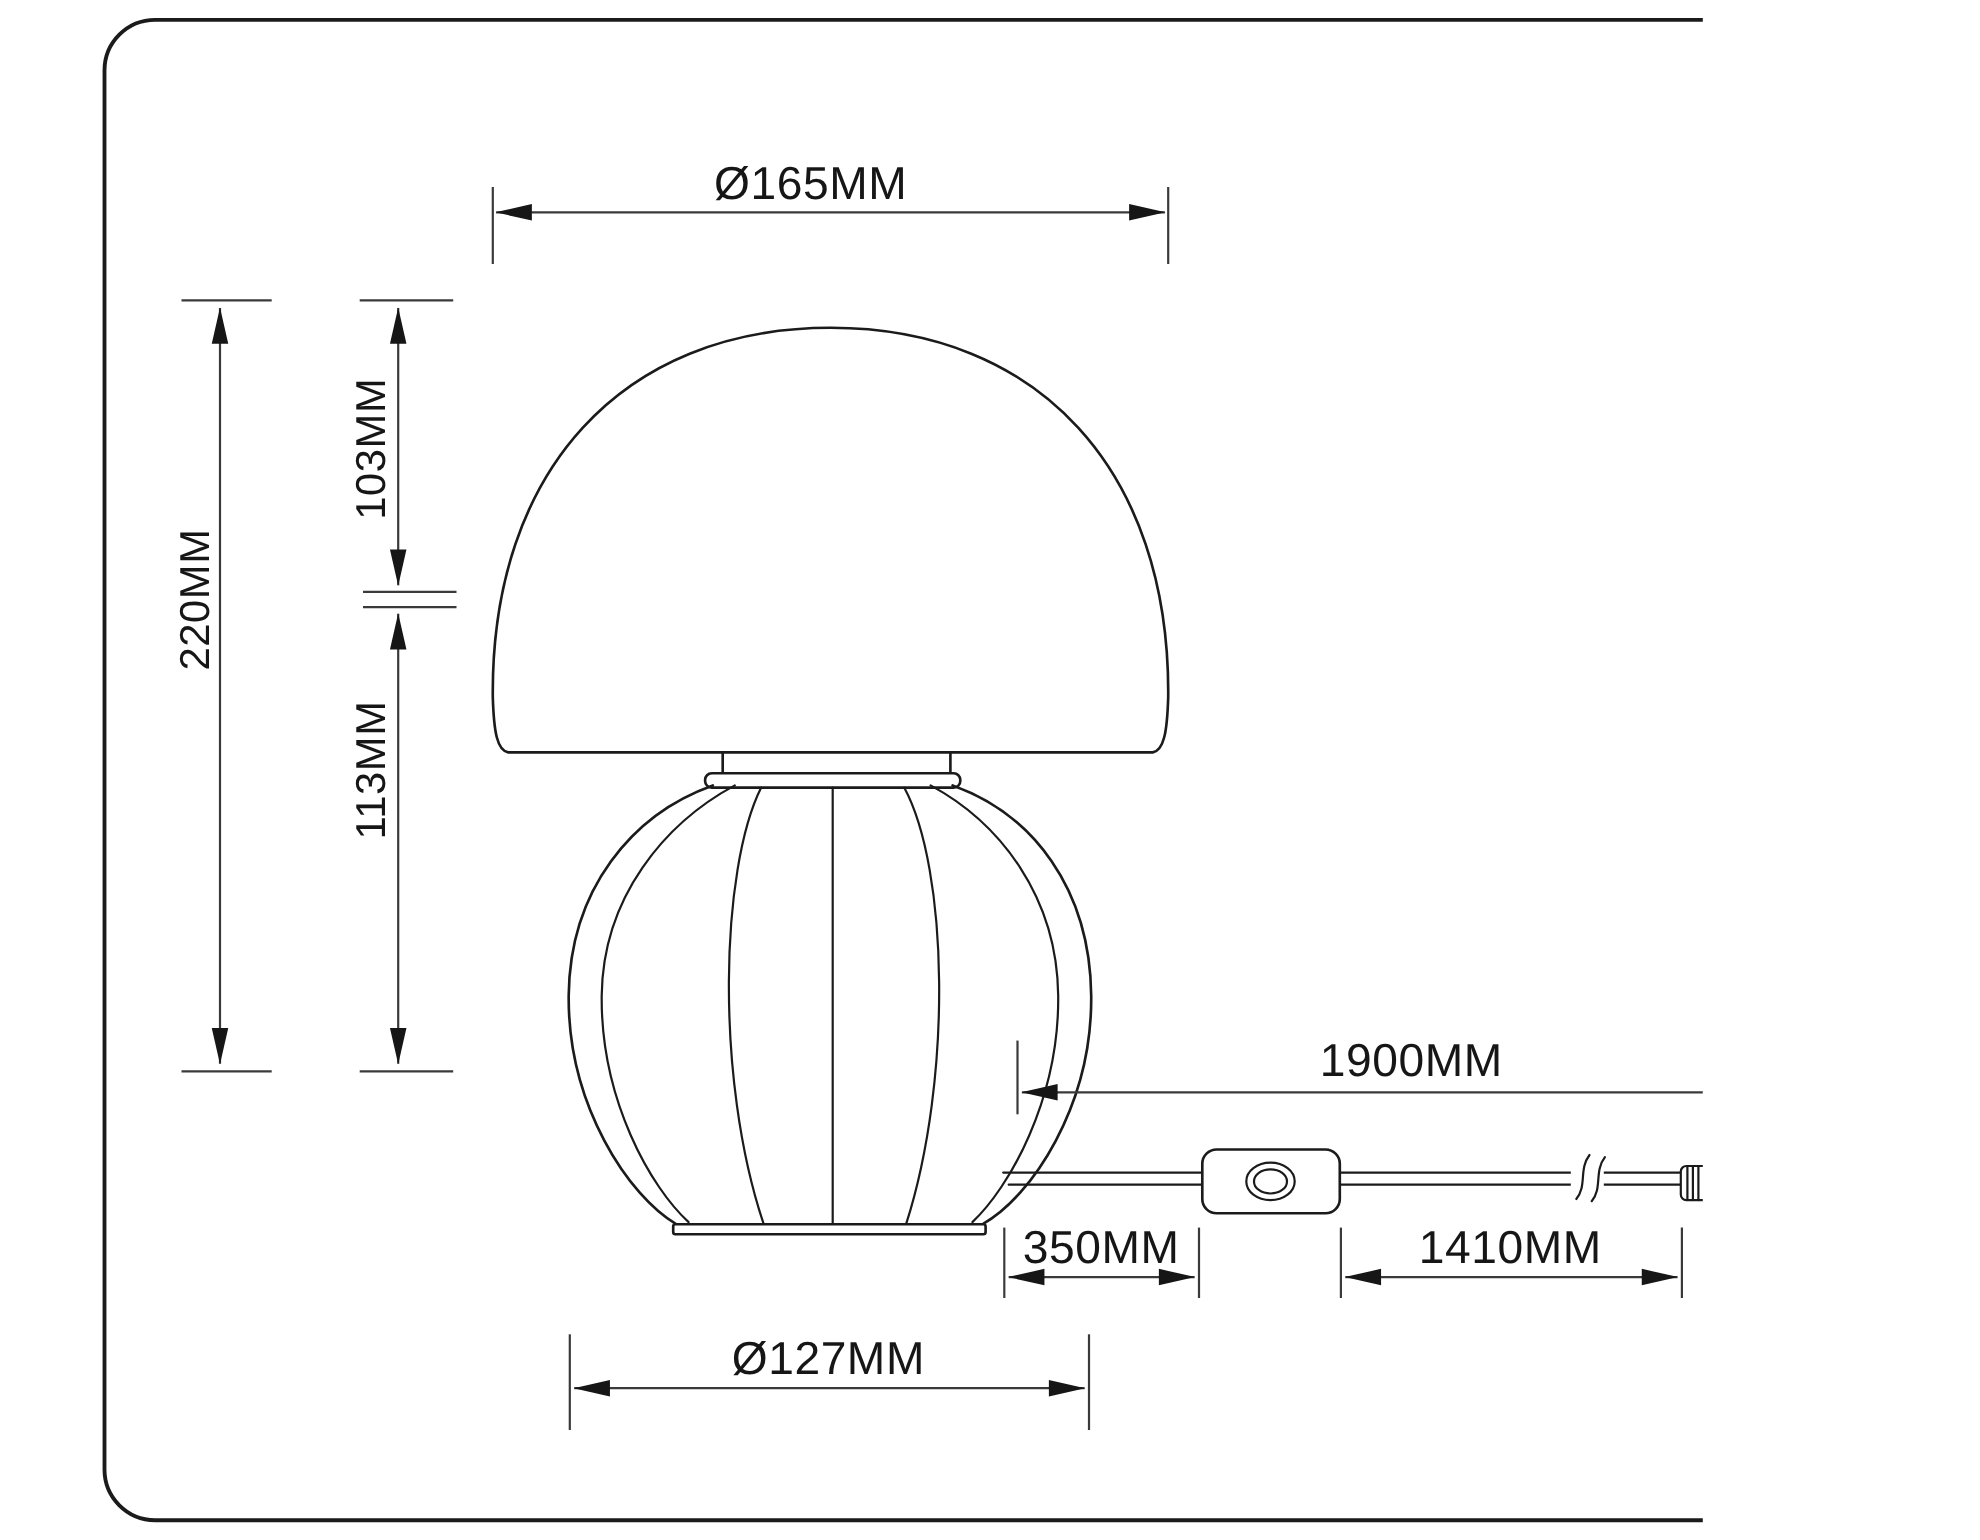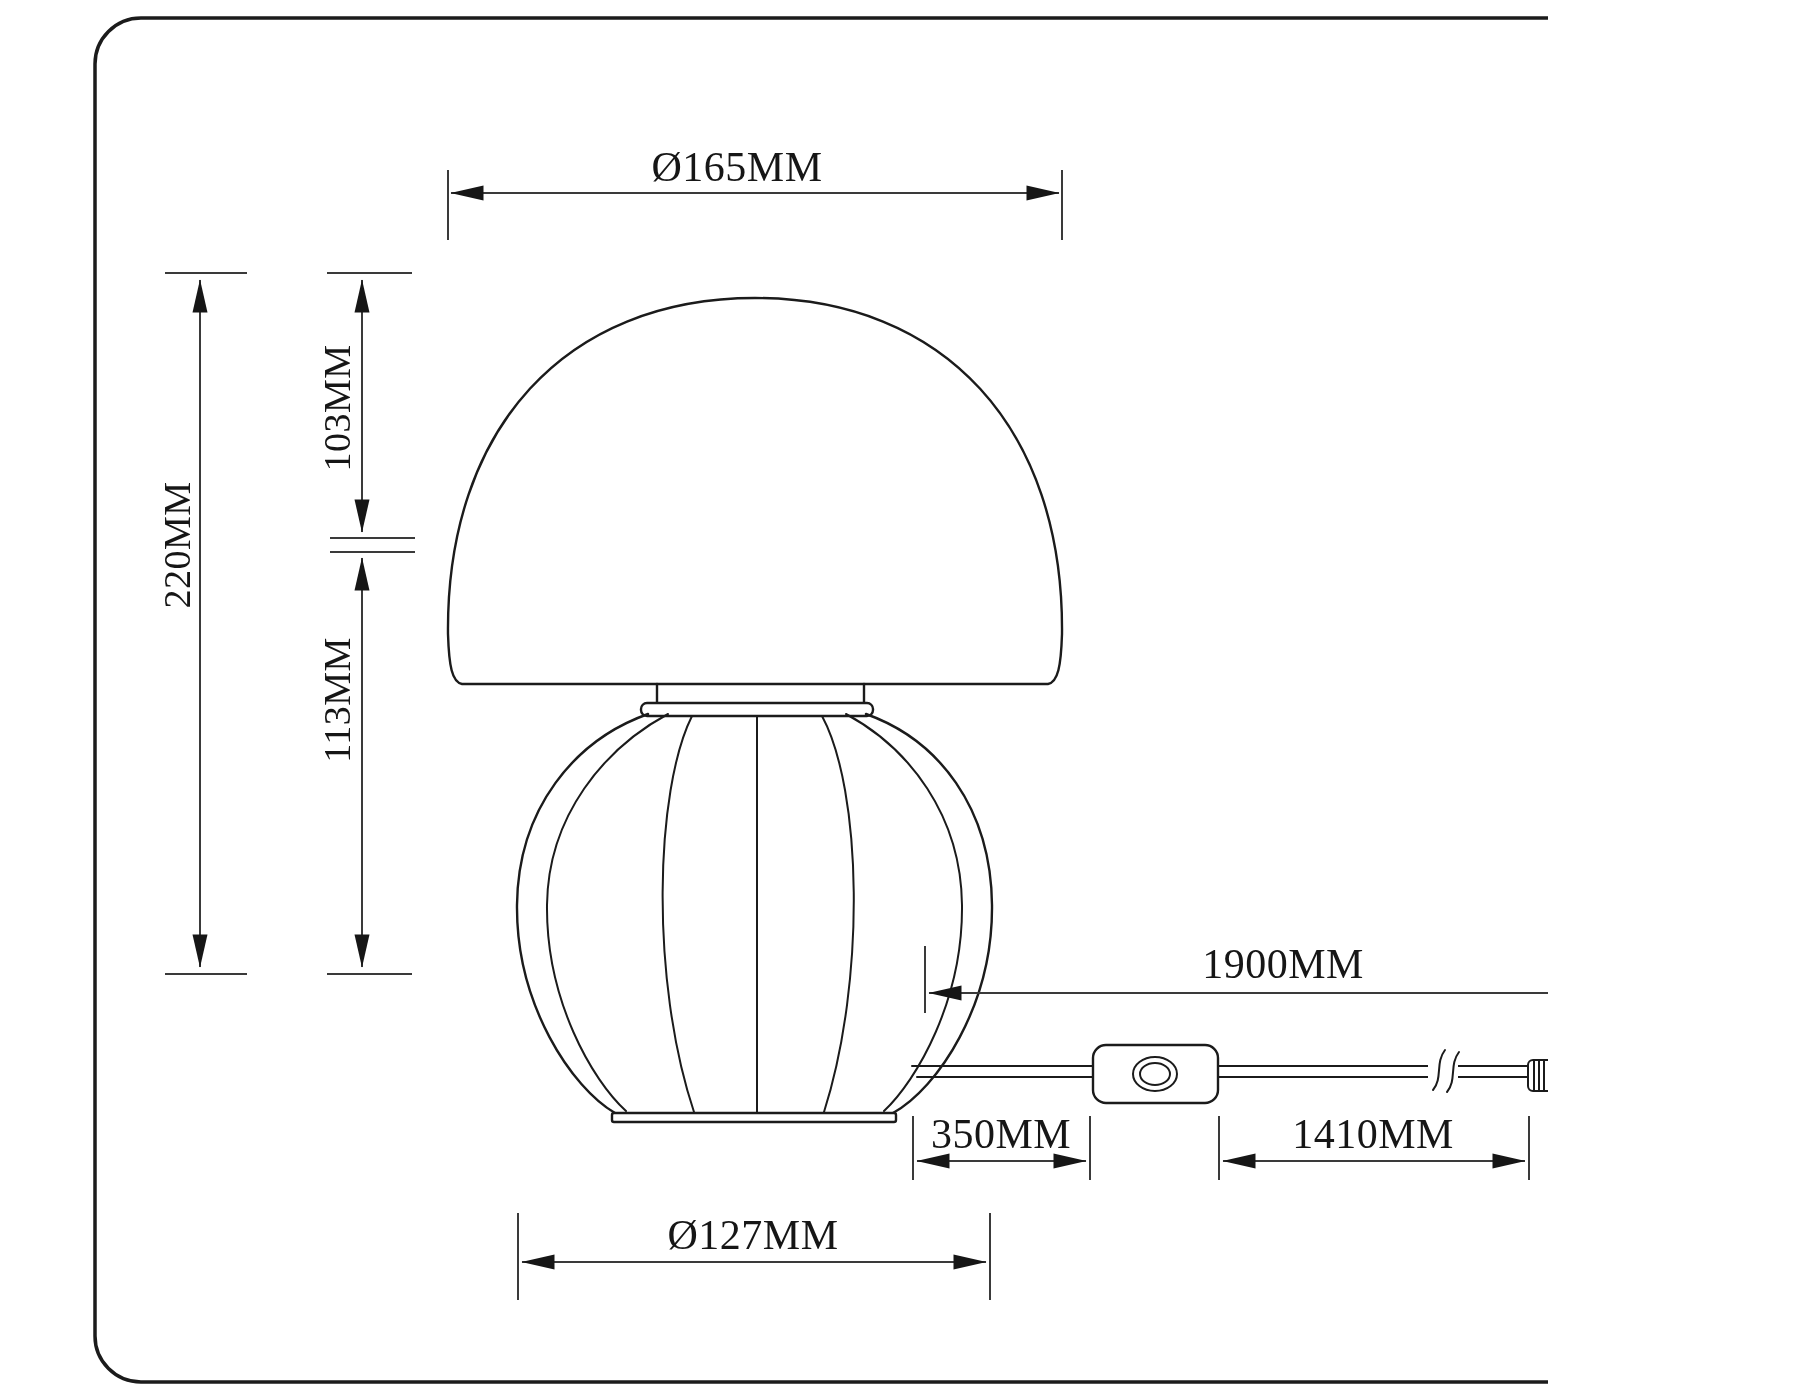--- a/index.html
+++ b/index.html
@@ -1,17 +1,17 @@
 <!DOCTYPE html>
 <html><head>
 <meta charset="utf-8">
 <style>
   html,body{margin:0;padding:0;background:#ffffff;}
   .stage{position:relative;width:1548px;height:1400px;background:#ffffff;overflow:hidden;
-         font-family:Liberation Serif, serif;}
+         font-family:Liberation Sans, sans-serif;}
   svg{display:block}
   .outline{fill:none;stroke:#1b1b1b;stroke-width:2.4;stroke-linecap:round;stroke-linejoin:round;}
   .thin{fill:none;stroke:#1b1b1b;stroke-width:2;stroke-linecap:round;}
   .dimline{fill:none;stroke:#3a3a3a;stroke-width:2;}
   .extline{fill:none;stroke:#3a3a3a;stroke-width:2;}
   .dimtext{fill:#161616;font-size:42px;letter-spacing:0.5px;}
   .dimtext-v{fill:#161616;font-size:38px;letter-spacing:0.5px;}
   .whitefill{fill:#ffffff;}
 </style>
 </head>

